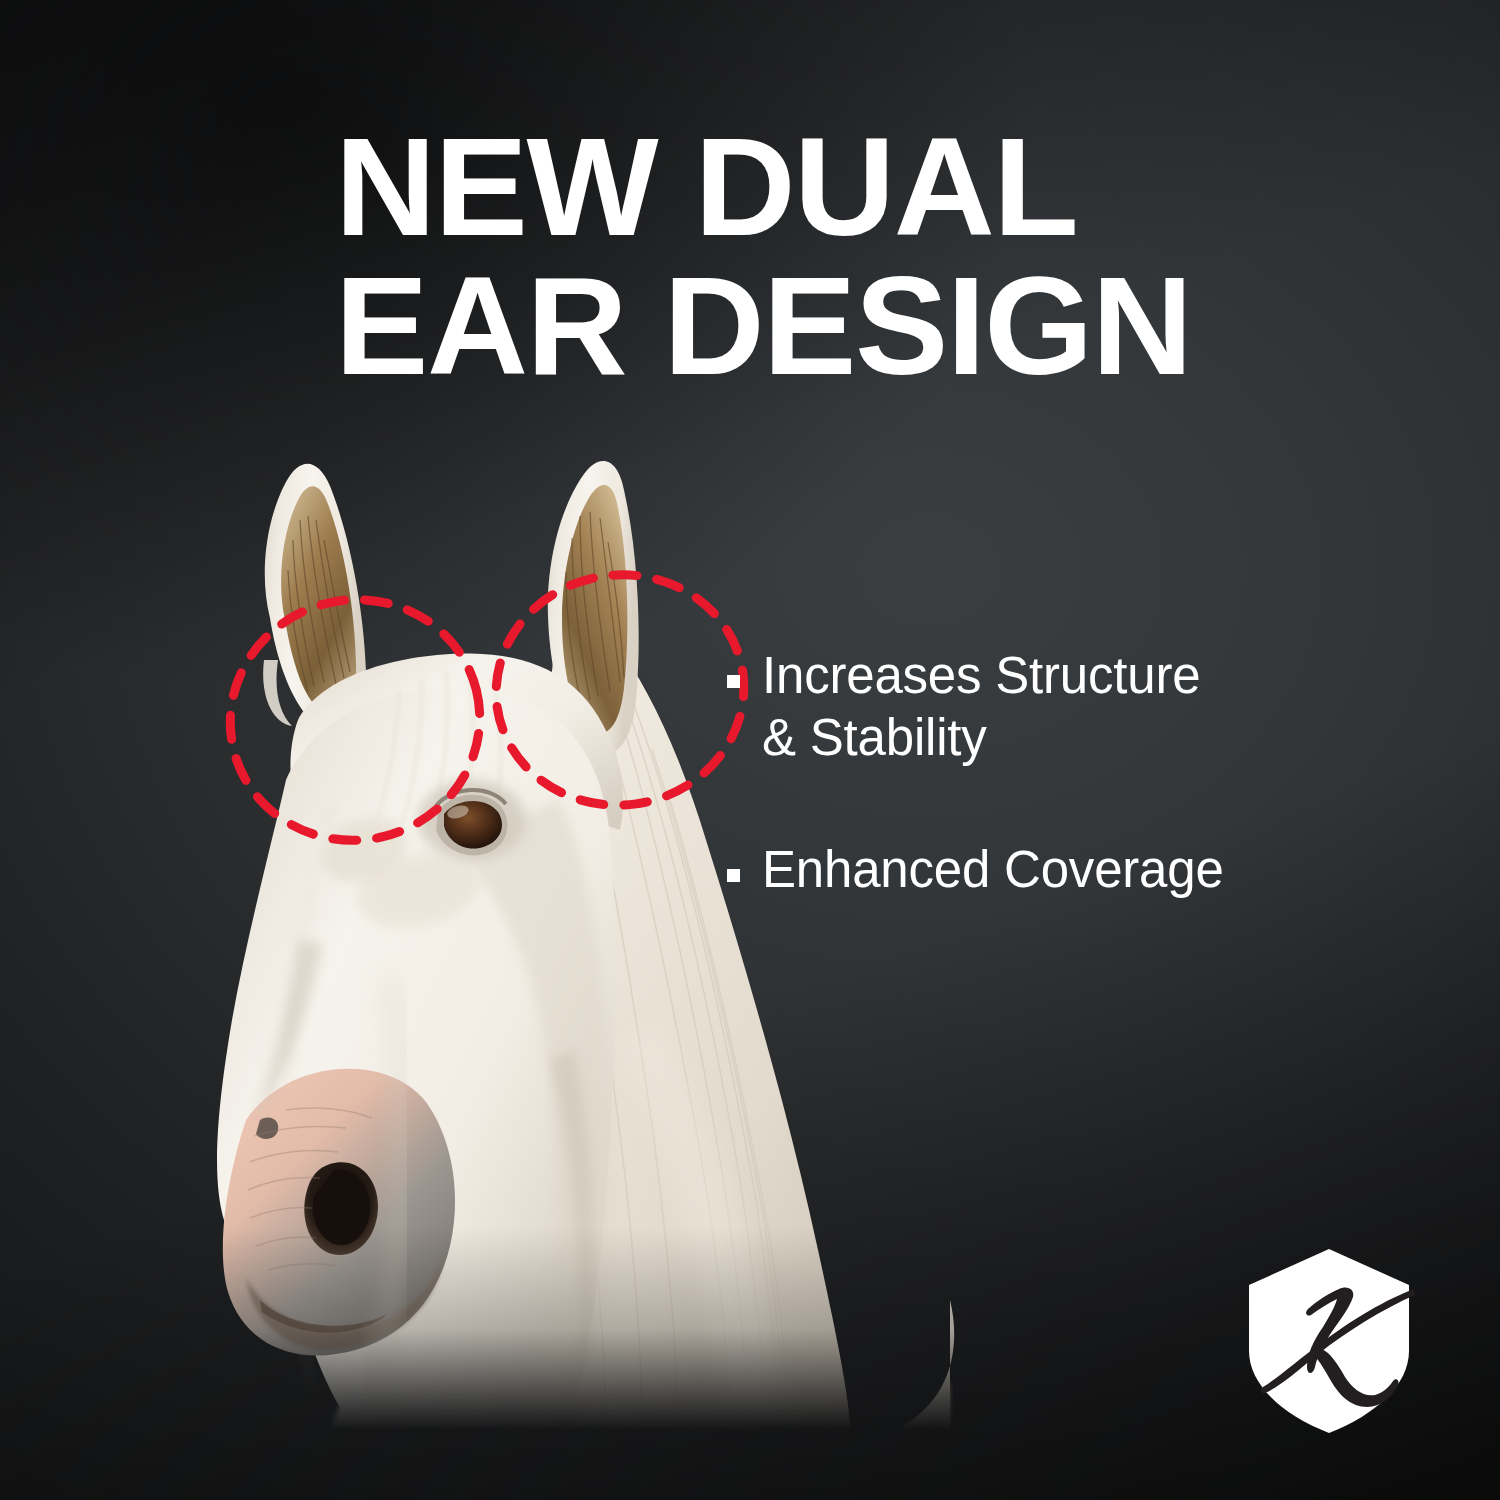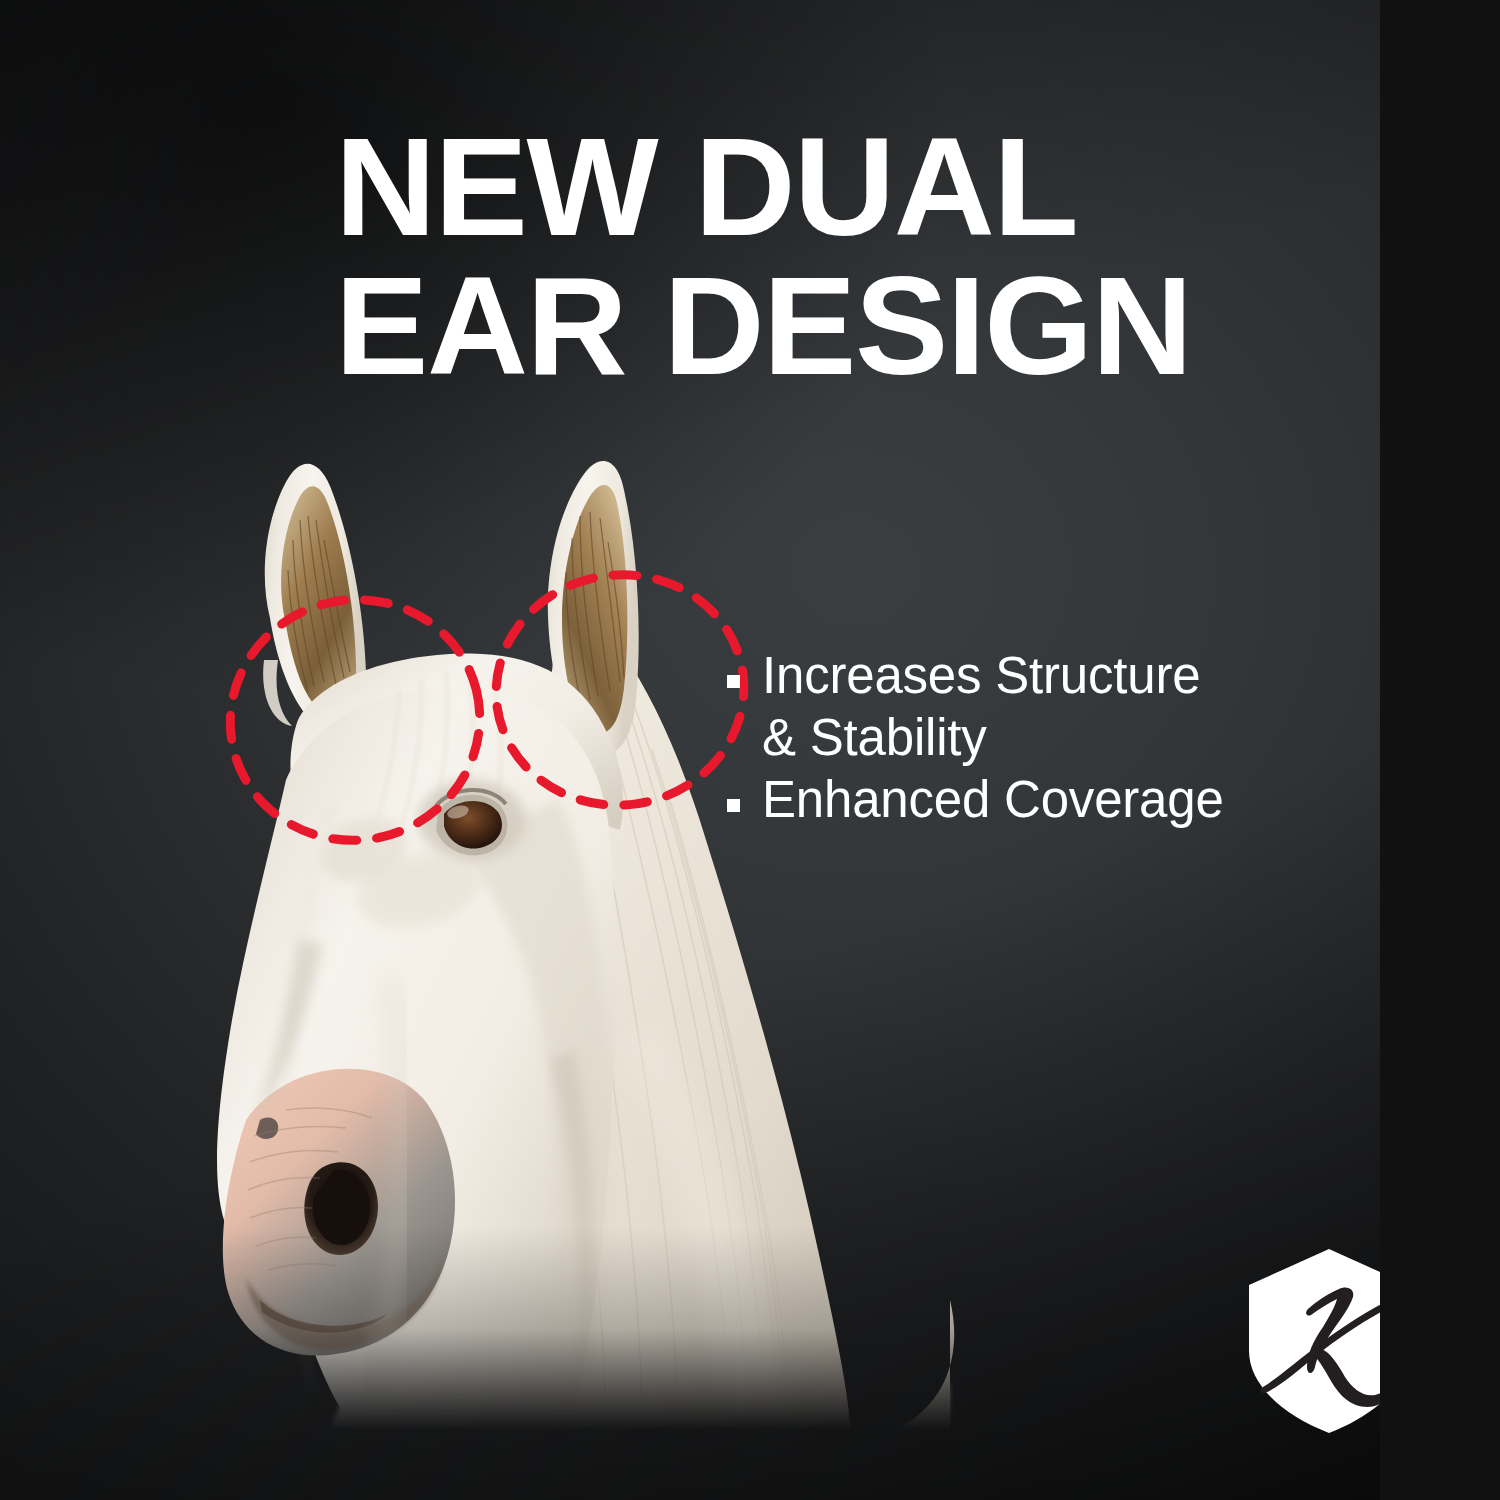--- a/index.html
+++ b/index.html
@@ -1,19 +1,19 @@
 <!DOCTYPE html>
 <html><head>
 <meta charset="utf-8">
 <style>
   html,body{margin:0;padding:0;background:#111;}
   body{width:1500px;height:1500px;overflow:hidden;
        font-family:"Liberation Sans","DejaVu Sans",sans-serif;}
 
-  #stage{position:relative;width:1380px;height:1500px;overflow:hidden;
+  #stage{position:relative;width:1500px;height:1500px;overflow:hidden;
          background:#404040;}
 
   
   .bg-base{position:absolute;inset:0;
     background:#131313;}
   .bg-glow{position:absolute;inset:0;
     background:radial-gradient(ellipse 115% 90% at 62% 38%,
        #3b3e40 0%, #34373a 22%, #2b2d2f 42%, #202123 62%,
        #171819 80%, #0e0e0f 100%);}
   .bg-glow2{position:absolute;inset:0;
@@ -27,21 +27,21 @@
   .headline{position:absolute;left:335px;top:118px;width:1050px;
      color:#fff;font-weight:800;font-size:140px;line-height:0.99;
      letter-spacing:-1.5px;text-transform:uppercase;
      font-family:"Liberation Sans","DejaVu Sans",sans-serif;
      font-stretch:condensed;}
   .headline .l1{display:block;}
   .headline .l2{display:block;}
 
   
   .bullets{position:absolute;left:727px;top:645px;width:700px;}
-  .bullet-row{display:flex;align-items:flex-start;}
+  .bullet-row{display:flex;align-items:flex-start;margin-bottom:70px;}
   .bullet-row:last-child{margin-bottom:12px;}
   .bullet-sq{width:13px;height:13px;background:#fff;flex:0 0 13px;
      margin-top:30px;margin-right:22px;}
   .bullet-txt{color:#fff;font-size:51px;line-height:1.22;font-weight:400;
      letter-spacing:-0.2px;
      font-family:"Liberation Sans","DejaVu Sans",sans-serif;}
 
   
   .horse{position:absolute;left:150px;top:420px;width:780px;height:1010px;}
   .horse svg{display:block;width:100%;height:100%;overflow:visible;}

